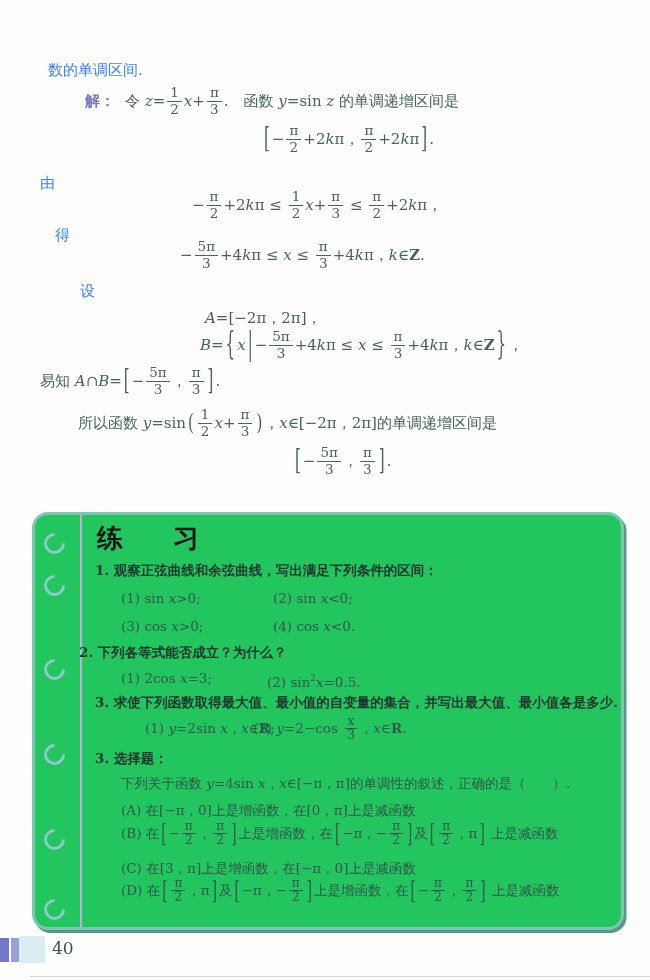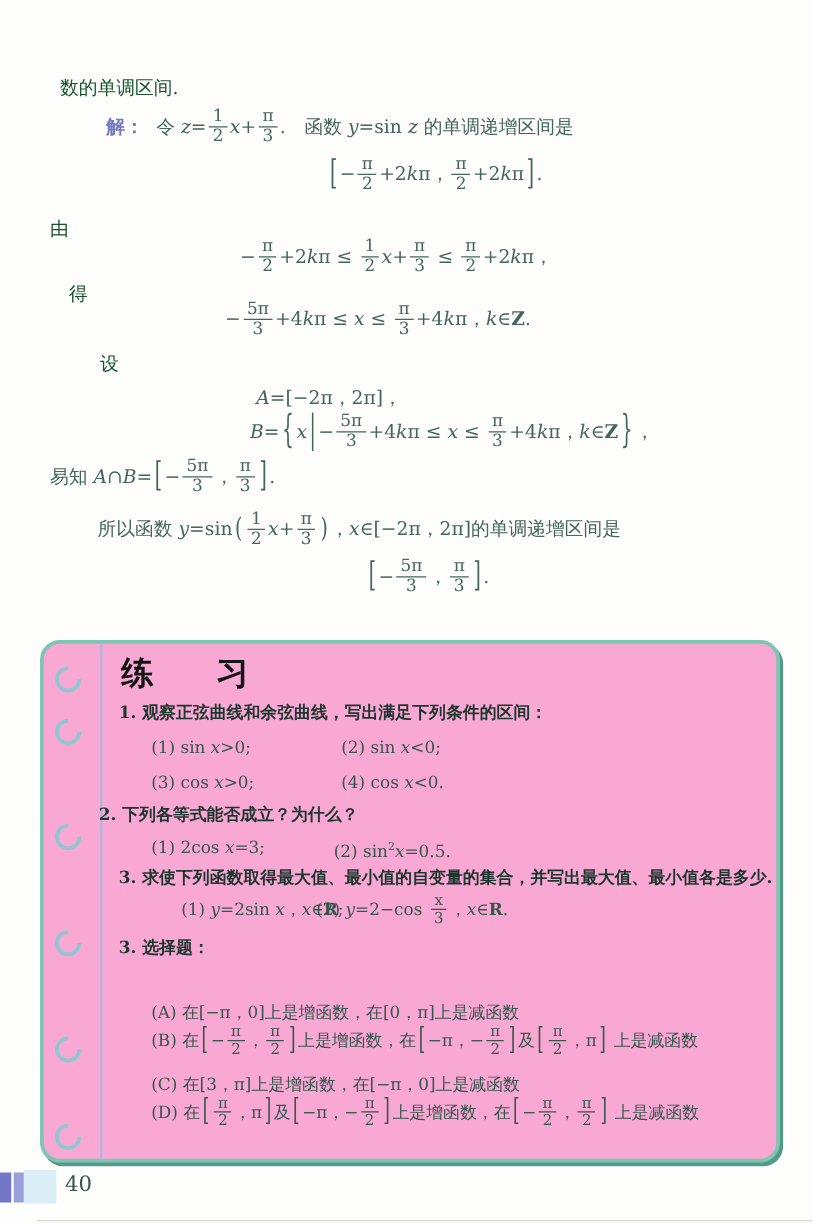--- a/index.html
+++ b/index.html
@@ -13,37 +13,37 @@
        border-left:3px solid #bfe2e6;border-bottom:5px solid #5e726b;
        }
   .hdr-chapter{position:absolute;left:33px;top:7px;font-size:20px;color:#96a5a0;
        letter-spacing:1.5px;font-weight:400;}
   .hdr-title{position:absolute;left:243px;top:10px;font-size:14px;color:#26332e;
        font-weight:bold;font-style:italic;letter-spacing:0.5px;}
 
   
   .ln{position:absolute;white-space:nowrap;font-family:"DejaVu Serif","Liberation Serif",serif;
       font-size:15px;color:#44655b;line-height:30px;}
-  .cn{color:#14532d;}
+  .cn{color:#3b82f6;}
   .jie{color:#7377c4;font-weight:bold;margin-right:10px;}
 
   .frac{display:inline-flex;flex-direction:column;align-items:center;vertical-align:middle;
         line-height:1.12;font-size:13.5px;margin:0 2px;transform:translateY(-1px);}
   .frac .num{padding:0 3px;border-bottom:1px solid currentColor;display:block;}
   .frac .den{padding:0 3px;display:block;}
   .bb{display:inline-block;transform:scaleY(1.8);transform-origin:50% 55%;
       font-weight:300;margin:0 2px;}
   .bb.tall{transform:scaleY(2.05);}
   .bb.mid{transform:scaleY(1.45);}
   .it{font-style:italic;}
   .bw{font-weight:bold;}
   .sup{font-size:0.65em;vertical-align:super;}
 
   
-  .exbox{position:absolute;left:32px;top:512px;width:586px;height:412px;background:#f9a8d4;
+  .exbox{position:absolute;left:32px;top:512px;width:586px;height:412px;background:#22c55e;
          border:3px solid #7dc6b2;border-radius:16px;box-shadow:2.5px 3px 0 #55998a;}
   .exline{position:absolute;left:45px;top:0;bottom:0;width:2px;background:#bab3d9;}
   .ring{position:absolute;left:9px;width:15px;height:15px;border:3px solid #8ec7cf;
         border-radius:50%;border-right-color:transparent;transform:rotate(-45deg);}
   .extitle{position:absolute;left:62px;top:6px;font-size:26px;font-weight:900;color:#141414;
         letter-spacing:12px;font-family:"Liberation Sans",sans-serif;}
   .ex{position:absolute;white-space:nowrap;font-size:13.5px;color:#33564d;line-height:30px;
         font-family:"DejaVu Serif","Liberation Serif",serif;}
   .ex .frac{font-size:12px;}
   .stem{font-weight:bold;color:#1c352e;}
@@ -166,20 +166,21 @@
     <div class="ex" style="left:232px;top:148px;">(2) sin<span class="sup">2</span><span class="it">x</span>=0.5.</div>
 
     <div class="ex stem" style="left:60px;top:172px;">3. 求使下列函数取得最大值、最小值的自变量的集合，并写出最大值、最小值各是多少.</div>
     <div class="ex" style="left:86px;top:198px;margin-left:24px;">(1) <span class="it">y</span>=2sin <span class="it">x</span>，<span class="it">x</span>∈<span class="bw">R</span>;</div>
     <div class="ex" style="left:218px;top:198px;">(2) <span class="it">y</span>=2−cos <span class="frac">
           <span class="num">x</span>
           <span class="den">3</span>
         </span>，<span class="it">x</span>∈<span class="bw">R</span>.</div>
 
     <div class="ex stem" style="left:60px;top:228px;">3. 选择题：</div>
+    <div class="ex" style="left:86px;top:253px;">下列关于函数 <span class="it">y</span>=4sin <span class="it">x</span>，<span class="it">x</span>∈[−π，π]的单调性的叙述，正确的是（　　）.</div>
     <div class="ex" style="left:86px;top:280px;">(A) 在[−π，0]上是增函数，在[0，π]上是减函数</div>
     <div class="ex" style="left:86px;top:303px;">(B) 在<span class="bb">[</span>−<span class="frac">
           <span class="num">π</span>
           <span class="den">2</span>
         </span>，<span class="frac">
           <span class="num">π</span>
           <span class="den">2</span>
         </span><span class="bb">]</span>上是增函数，在<span class="bb">[</span>−π，−<span class="frac">
           <span class="num">π</span>
           <span class="den">2</span>

